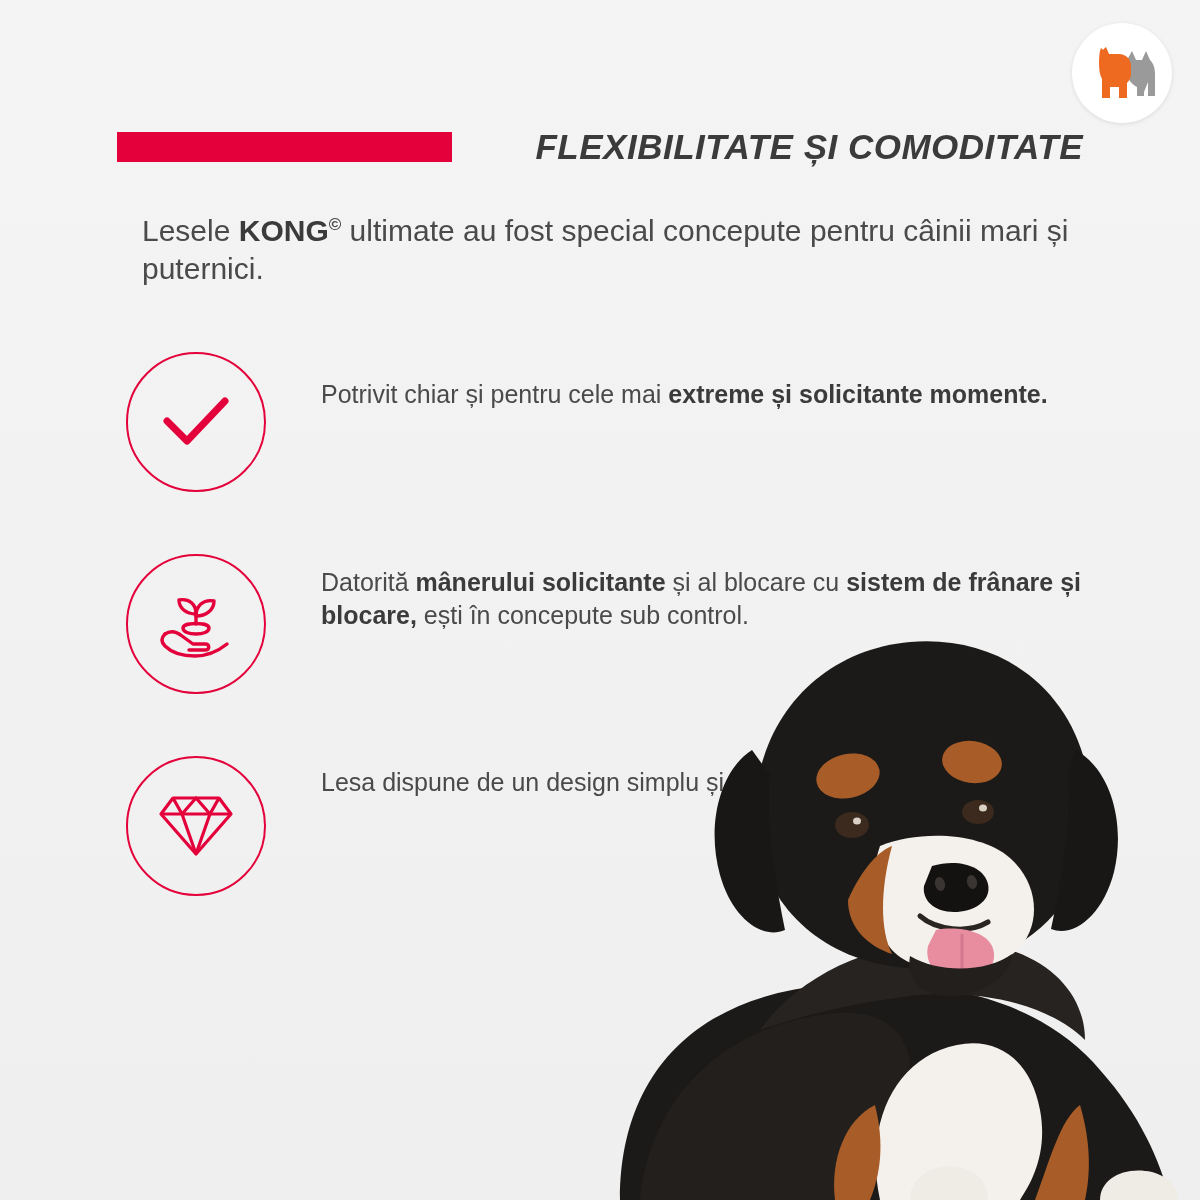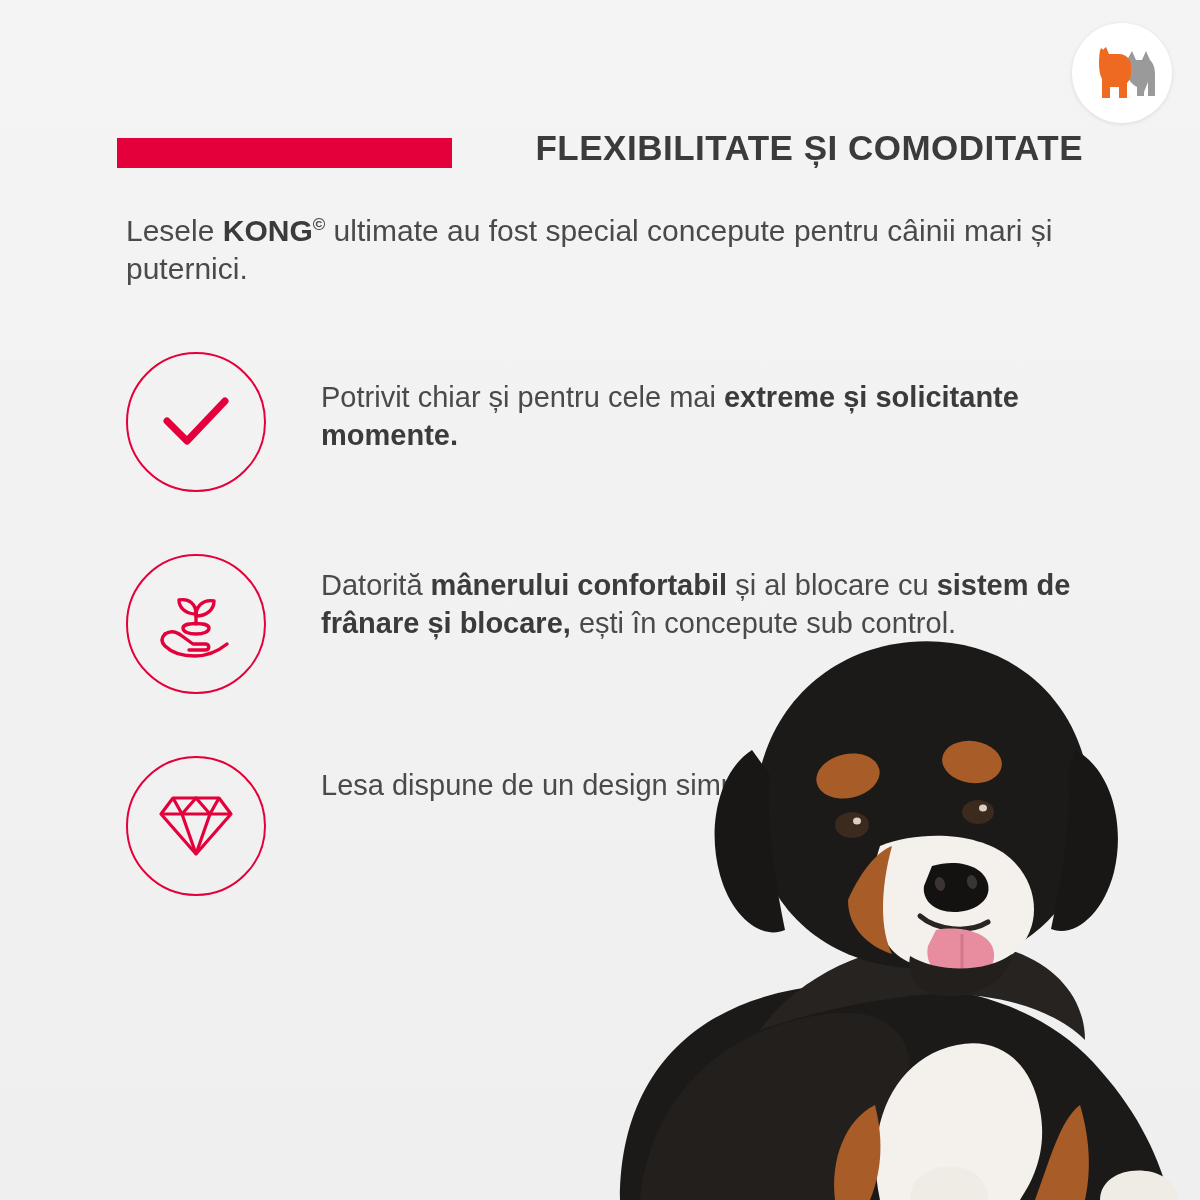--- a/index.html
+++ b/index.html
@@ -39,21 +39,22 @@
   .logo-badge svg { display: block; }
 
   
   .header {
     position: absolute;
     top: 126px;
     left: 117px;
     right: 117px;
     height: 42px;
     display: flex;
-    align-items: flex-end;
+    align-items: center;
+    font-style: italic;
   }
   .header-bar {
     width: 335px;
     height: 30px;
     background: #e4003a;
     flex: 0 0 auto;
   }
   .header-title {
     flex: 1 1 auto;
     text-align: right;
@@ -62,21 +63,21 @@
     letter-spacing: 0.5px;
     color: #3b3b3b;
     white-space: nowrap;
     padding-left: 24px;
   }
 
   
   .intro {
     position: absolute;
     top: 212px;
-    left: 126px;
+    left: 142px;
     width: 990px;
     font-size: 30px;
     line-height: 1.28;
     color: #4a4a4a;
     font-weight: 400;
   }
   .intro b { font-weight: bold; color: #3b3b3b; }
   .intro sup { font-size: 17px; vertical-align: super; font-weight: bold; }
 
   
@@ -98,21 +99,21 @@
     border-radius: 50%;
     border: 2px solid #e4003a;
     display: flex;
     align-items: center;
     justify-content: center;
     box-sizing: border-box;
   }
   .feature-text {
     flex: 1 1 auto;
     padding-left: 55px;
-    font-size: 29px;
+    font-size: 25px;
     line-height: 1.32;
     color: #4a4a4a;
     padding-top: 26px;
   }
   .feature-text b { font-weight: bold; color: #3b3b3b; }
 
   .f2 .feature-text { padding-top: 12px; }
   .f3 .feature-text { padding-top: 10px; }
 
   
@@ -188,21 +189,21 @@
 
               <path d="M30 44 C30 38 56 38 56 44 C56 48 50 50 43 50 C36 50 30 48 30 44 Z"></path>
 
               <path d="M12 50 C18 46 24 48 29 52 L40 60 L52 60 C57 60 57 66 52 66 L36 66"></path>
               <path d="M12 50 C8 54 8 58 12 62 C20 70 30 72 42 72 C54 72 64 68 74 60"></path>
             </g>
           </svg>
         </span>
       </div>
       <div class="feature-text">
-        <span>Datorită </span><b>mânerului confortabil</b><span> și al blocare cu </span><b>sistem de frânare și blocare,</b><span> ești în concepute sub control.</span>
+        <span>Datorită </span><b>mânerului solicitante</b><span> și al blocare cu </span><b>sistem de frânare și blocare,</b><span> ești în concepute sub control.</span>
       </div>
     </div>
 
     <div class="feature f3">
       <div class="feature-icon">
         <span>
           <svg width="90" height="76" viewBox="0 0 90 76" aria-hidden="true">
             <g fill="none" stroke="#e4003a" stroke-width="3.2" stroke-linejoin="round">
               <path d="M10 26 L22 10 L68 10 L80 26 L45 66 Z"></path>
               <path d="M10 26 L80 26"></path>

